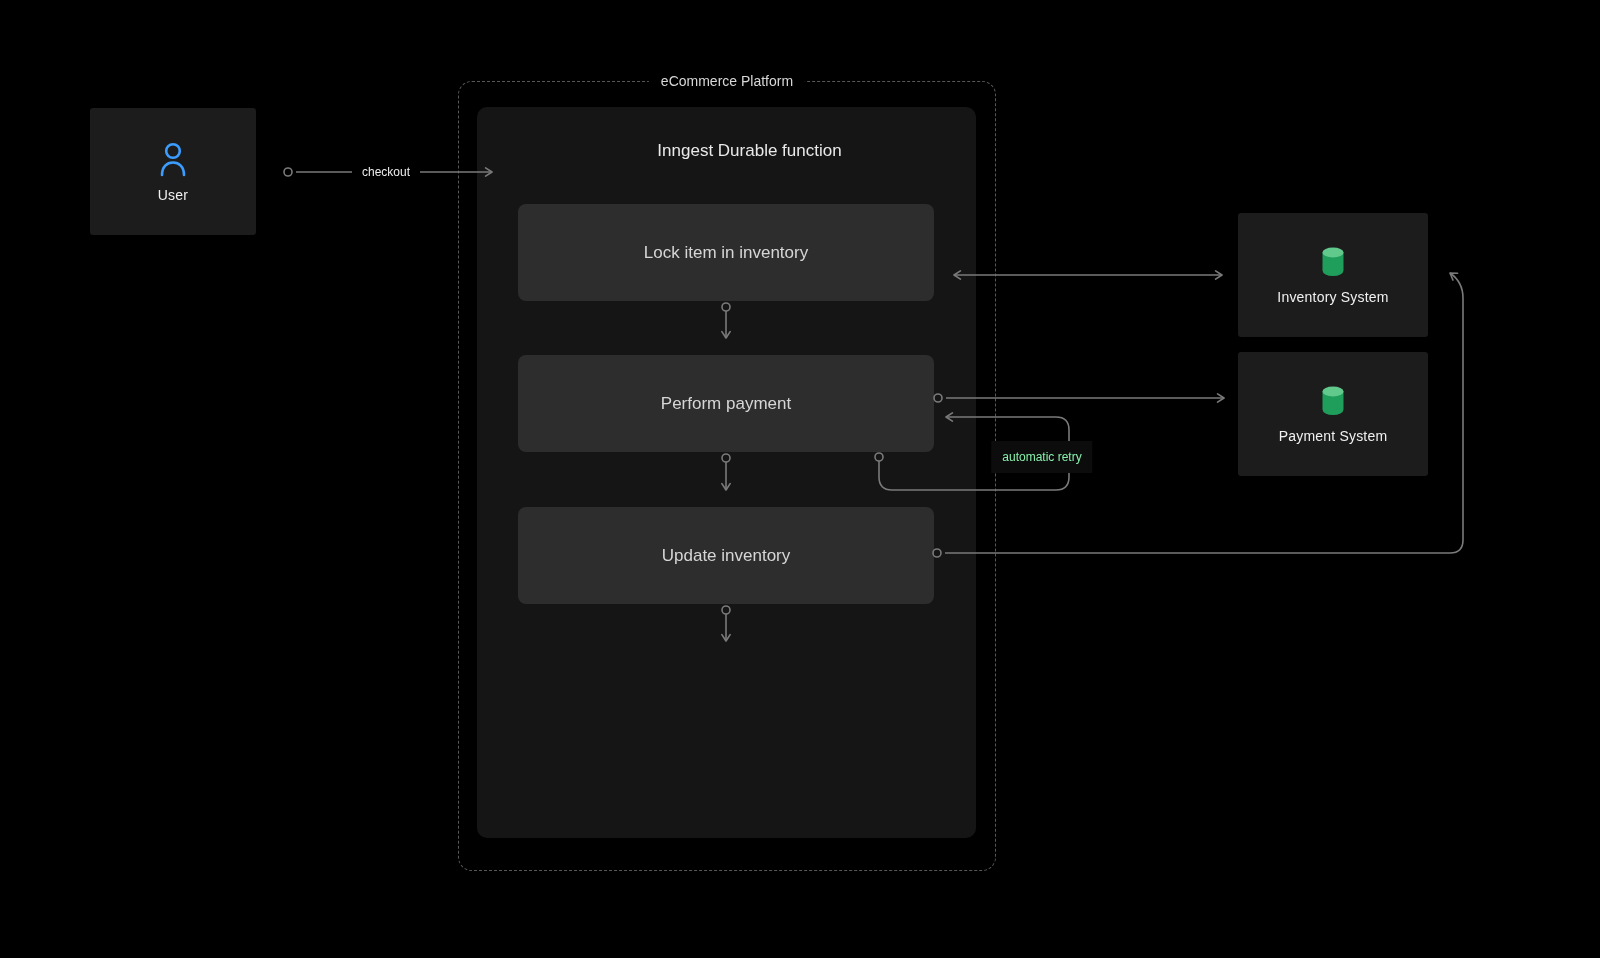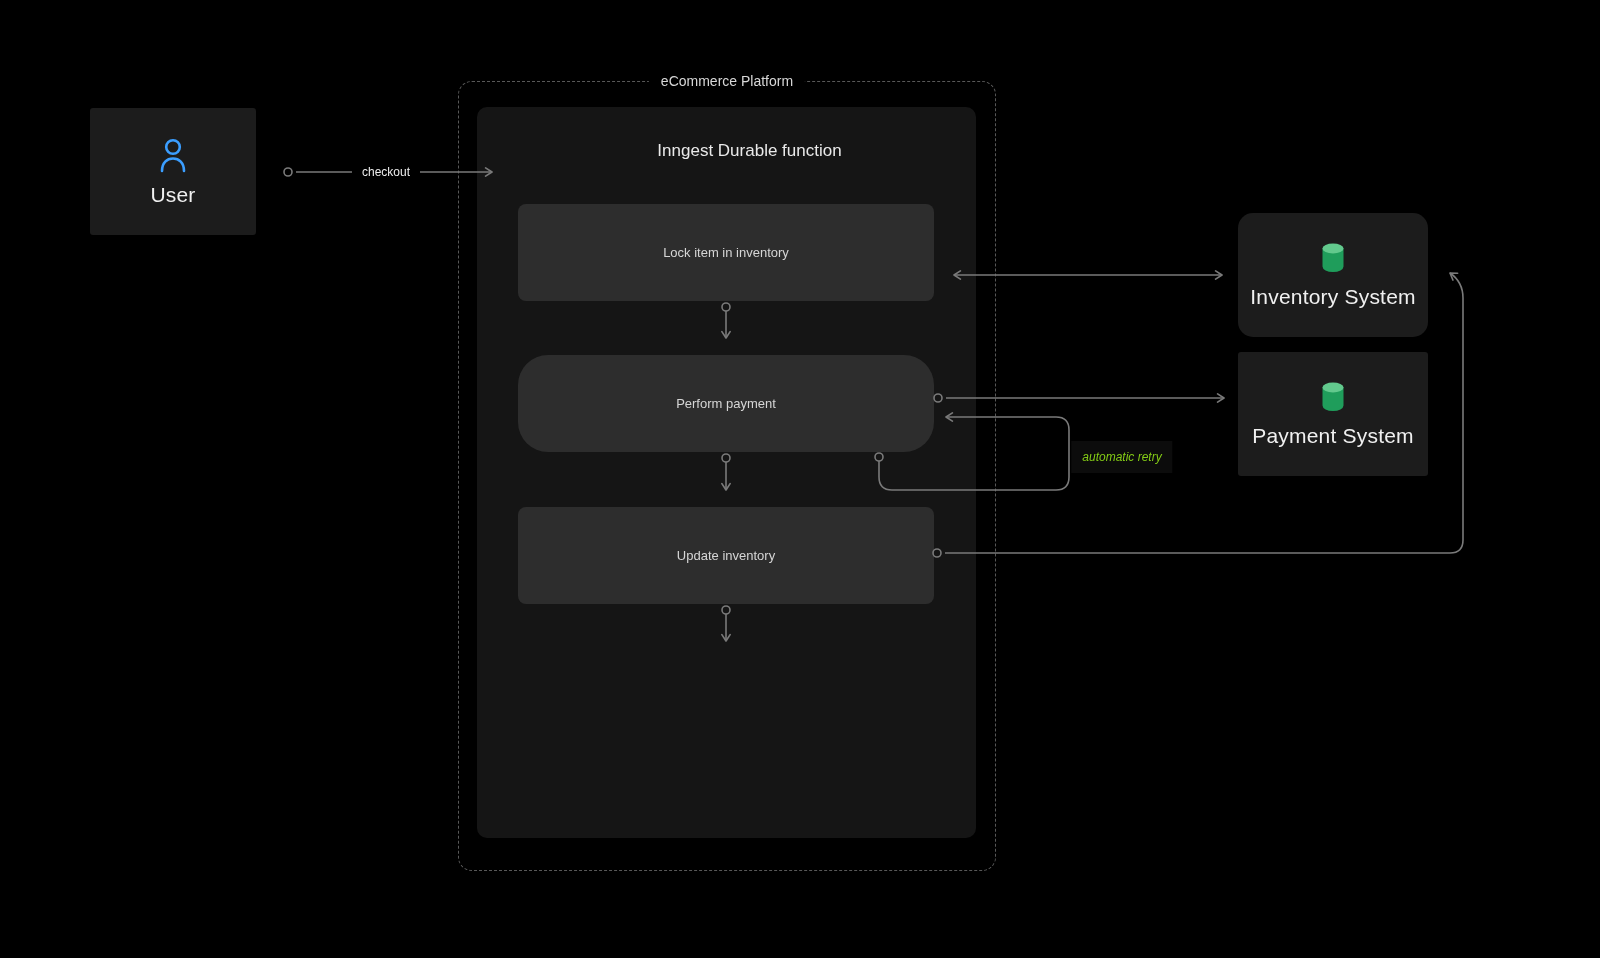--- a/index.html
+++ b/index.html
@@ -4,27 +4,27 @@
 <style>
   html, body { margin:0; padding:0; background:#000; }
   .stage {
     position:relative; width:1600px; height:958px; background:#000;
     font-family:"Liberation Sans", sans-serif; overflow:hidden; color:#e6e6e6;
   }
   .node {
     position:absolute; background:#1c1c1c; border-radius:3px;
     display:flex; flex-direction:column; align-items:center; justify-content:center;
   }
-  .node .node-label { font-size:21px; color:#f0f0f0; letter-spacing:.2px; }
+  .node .node-label { font-size:14px; color:#f0f0f0; letter-spacing:.2px; }
   .node .node-icon { margin-bottom:12px; line-height:0; }
 
   .user-node { left:90px; top:108px; width:166px; height:127px; }
   .user-node .node-icon { margin-bottom:8px; }
 
-  .sys-inventory { left:1238px; top:213px; width:190px; height:124px;border-radius:15px; }
+  .sys-inventory { left:1238px; top:213px; width:190px; height:124px; }
   .sys-payment   { left:1238px; top:352px; width:190px; height:124px; }
 
   .platform-group {
     position:absolute; left:458px; top:81px; width:536px; height:788px;
     border:1.5px dashed #585858; border-radius:14px;
   }
   .platform-label {
     position:absolute; left:727px; top:81px; transform:translate(-50%,-50%);
     background:#000; padding:2px 12px; font-size:14px; color:#d8d8d8; white-space:nowrap; z-index:4;
   }
@@ -33,35 +33,35 @@
     background:#151515; border-radius:10px;
   }
   .fn-title {
     position:absolute; left:477px; top:141px; width:545px;
     text-align:center; font-size:17px; color:#e9e9e9; z-index:2;
   }
   .step {
     position:absolute; left:518px; width:416px; height:97px;
     background:#2d2d2d; border-radius:8px;
     display:flex; align-items:center; justify-content:center;
-    font-size:13px; color:#d6d6d6; z-index:2;
+    font-size:17px; color:#d6d6d6; z-index:2;
   }
   .step-1 { top:204px; }
-  .step-2 { top:355px;border-radius:30px; }
+  .step-2 { top:355px; }
   .step-3 { top:507px; }
   .step-4 { top:658px; }
 
   .edges-layer { position:absolute; left:0; top:0; z-index:3; pointer-events:none; }
 
   .edge-label {
     position:absolute; transform:translate(-50%,-50%); white-space:nowrap;
     font-size:12px; color:#ececec; z-index:5;
   }
   .label-checkout { left:386px; top:172px; background:#000; padding:3px 10px; }
-  .label-retry    { left:1122px; top:457px; background:#0c0c0c; padding:9px 11px; color:#84cc16;font-style:italic; }
+  .label-retry    { left:1042px; top:457px; background:#0c0c0c; padding:9px 11px; color:#86efac; }
 </style>
 </head>
 <body>
 
 <div class="stage">
 
   <div class="node user-node">
     <span class="node-icon">
       <svg width="30" height="38" viewBox="0 0 30 38">
         <circle cx="15" cy="10" r="6.8" fill="none" stroke="#3b9eff" stroke-width="2.6"></circle>

